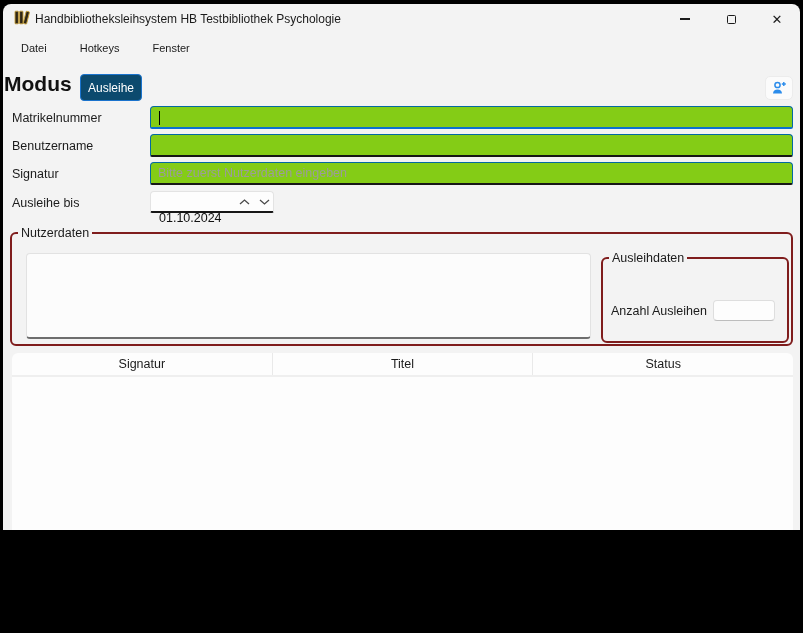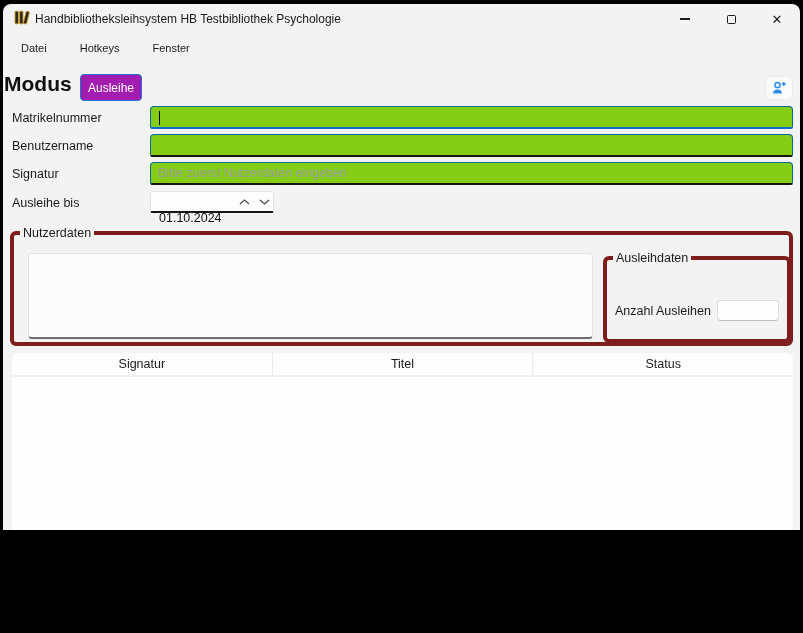--- a/index.html
+++ b/index.html
@@ -22,21 +22,21 @@
   .glyph-max { width:9px; height:9px; border:1.3px solid #1b1b1b; border-radius:1.5px; }
   .glyph-close { font-size:13px; color:#1b1b1b; line-height:1; }
 
   
   .menubar { position:absolute; left:15px; top:32px; height:24px; display:flex; gap:27px; align-items:center; }
   .menu-item { font-size:11px; color:#1b1b1b; padding:3px 3px; }
 
   
   .mode-label { position:absolute; left:1px; top:68px; font-size:21px; font-weight:700; color:#111; }
   .mode-btn { position:absolute; left:77px; top:70px; width:62px; height:27px;
-              background:#a21caf; border:1px solid #1a73cd; border-radius:4px;
+              background:#0c4a6e; border:1px solid #1a73cd; border-radius:4px;
               color:#fff; font-size:12px; display:flex; align-items:center; justify-content:center;text-align:right; }
   .adduser-btn { position:absolute; left:762px; top:72px; width:28px; height:24px;
                  background:#fbfbfb; border:1px solid #ececec; border-radius:5px;
                  display:flex; align-items:center; justify-content:center; }
 
   
   .form-label { position:absolute; left:9px; font-size:12.5px; color:#1b1b1b; }
   .field { position:absolute; left:147px; width:643px; height:23px;
            background:#84cc16; border:1px solid #0369a1; border-radius:4px 4px 2px 2px; }
   .field.dark-underline { border-bottom:2px solid #161616; }
@@ -49,21 +49,21 @@
 
   .date-field { position:absolute; left:147px; top:187px; width:124px; height:22px;
                 background:#fdfdfd; border:1px solid #e3e3e3; border-bottom:2px solid #161616;
                 border-radius:4px 4px 2px 2px; display:flex; align-items:center; }
   .date-text { font-size:12.5px; color:#111; padding-left:8px; flex:0 0 auto;margin-top:32px; }
   .spin-btn { width:22px; height:18px; display:flex; align-items:center; justify-content:center; border-radius:3px; }
   .spin-up { margin-left:14px; }
   .spin-down { margin-left:2px; }
 
   
-  fieldset { position:absolute; border:4px solid #7f1d1d; border-radius:6px; }
+  fieldset { position:absolute; border:2px solid #7f1d1d; border-radius:6px; }
   legend { font-size:12.5px; color:#1b1b1b; margin-left:6px; padding:0 3px; }
   .nutzerdaten-box { left:7px; top:222px; width:783px; height:120px; }
   .user-textarea { position:absolute; left:14px; top:13px; width:565px; height:86px;
                    background:#fcfcfc; border:1px solid #e2e2e2; border-bottom:2px solid #6e6e6e;
                    border-radius:4px; resize:none; outline:none;
                    font-family:inherit; font-size:12.5px; color:#1b1b1b; padding:4px 6px; }
   .ausleihdaten-box { left:589px; top:11px; width:188px; height:92px; }
   .anzahl-label { position:absolute; left:8px; top:39px; font-size:12.5px; color:#1b1b1b;text-align:center; }
   .anzahl-input { position:absolute; left:110px; top:35px; width:62px; height:21px;
                   background:#fdfdfd; border:1px solid #dedede; border-bottom:1.5px solid #bdbdbd;

